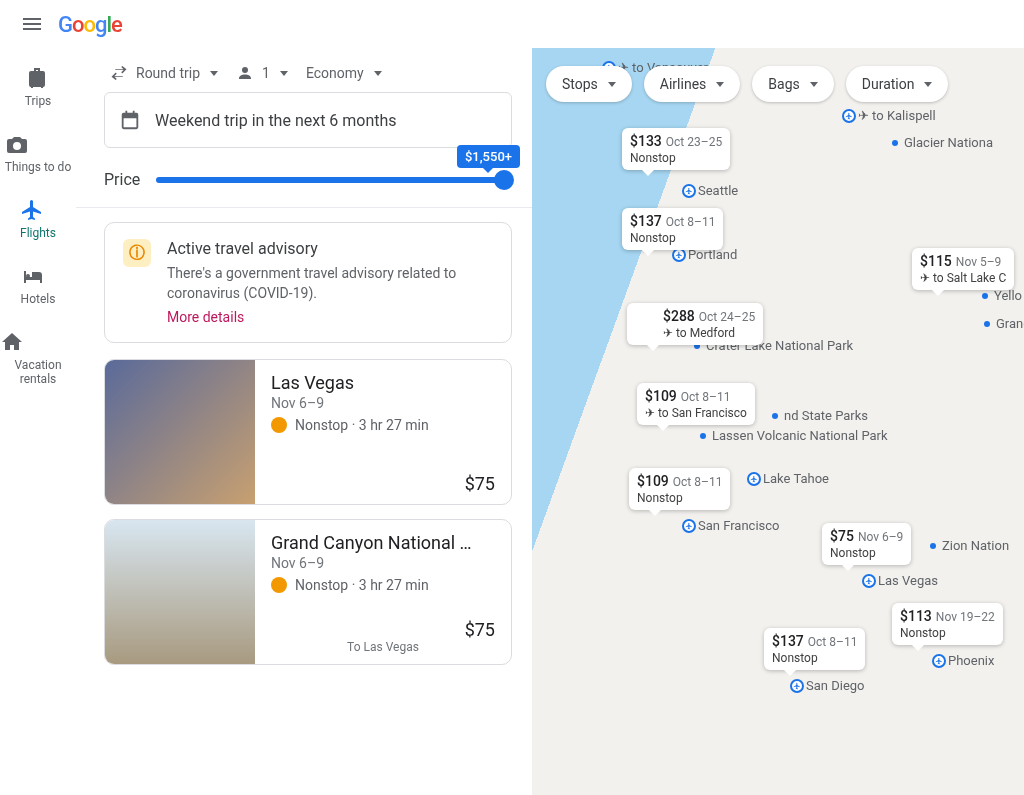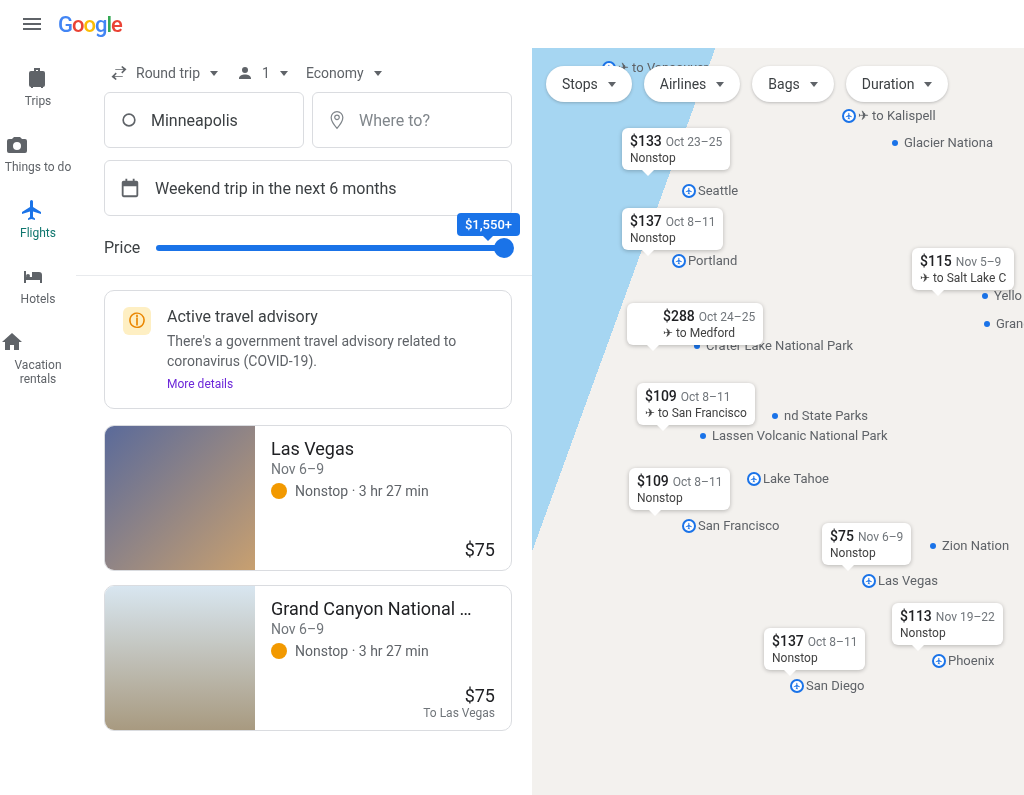--- a/index.html
+++ b/index.html
@@ -48,33 +48,33 @@
 .slider .badge { position: absolute; right: -8px; top: -32px; background: #1a73e8; color: #fff; font-size: 13px; font-weight: 500; padding: 4px 8px; border-radius: 4px; white-space: nowrap; }
 .slider .badge:after { content:''; position:absolute; left:50%; bottom:-5px; transform:translateX(-50%); border-left:5px solid transparent; border-right:5px solid transparent; border-top:5px solid #1a73e8;}
 
 hr.sep { border:none; border-top:1px solid #e8eaed; margin: 0 -20px 14px -28px; }
 
 
 .card { border: 1px solid #dadce0; border-radius: 10px; padding: 16px 18px; display: flex; gap: 16px; margin-bottom: 16px; }
 .card .warn { width: 28px; height: 28px; background: #feefc3; border-radius: 6px; display:flex; align-items:center; justify-content:center; color:#ea8600; font-weight:bold; flex-shrink:0;}
 .card .atitle { font-size: 16px; color: #3c4043; margin-bottom: 6px; }
 .card .abody { font-size: 14px; color: #5f6368; line-height: 1.4; }
-.card .alink { color: #6d28d9; font-size: 12px; display:inline-block; margin-top:6px; cursor:pointer; }
+.card .alink { color: #be185d; font-size: 14px; display:inline-block; margin-top:6px; cursor:pointer; }
 
 
 .result { display: flex; border: 1px solid #dadce0; border-radius: 10px; overflow: hidden; margin-bottom: 14px; height: 146px; }
 .result .thumb { width: 150px; background: linear-gradient(135deg,#5a6a9a,#c8a070); flex-shrink:0; position:relative;}
 .result.grand .thumb { background: linear-gradient(180deg,#d8e6f0,#a89a80);}
 .result .body { flex:1; padding: 12px 16px 10px 16px; display:flex; flex-direction:column; }
 .result .rtitle { font-size: 18px; color: #202124; margin-bottom: 2px; white-space:nowrap; overflow:hidden; text-overflow:ellipsis;}
 .result .rdates { font-size: 14px; color: #70757a; margin-bottom: 6px; }
 .result .rmeta { font-size: 14px; color: #5f6368; display:flex; gap:8px;}
 .result .airdot { width:16px; height:16px; border-radius:50%; background:#f29900; display:inline-block;}
 .result .rprice { margin-top:auto; text-align:right; font-size: 18px; color: #202124; }
-.result .rsub { text-align:right; font-size: 12px; color:#70757a; }
+.result .rsub { text-align:center; font-size: 12px; color:#70757a; }
 
 
 .map-filters { position: absolute; top: 18px; left: 14px; right: 14px; display: flex; gap: 12px; z-index: 5;}
 .map-filters .pill { background: #fff; border-radius: 20px; height: 36px; padding: 0 16px; display:flex; align-items:center; gap:8px; font-size:14px; color:#3c4043; box-shadow: 0 1px 3px rgba(60,64,67,0.3); cursor:pointer;}
 
 
 .marker { position:absolute; background:#fff; border-radius:6px; padding:4px 8px; box-shadow:0 1px 4px rgba(0,0,0,0.25); font-size:12px; line-height:1.3; z-index:2;}
 .marker .mp { color:#202124; font-weight:500; font-size:14px; display:inline;}
 .marker .md { color:#70757a; font-size:12px; display:inline; margin-left:4px;}
 .marker .mb { color:#404040; font-size:12px;}
@@ -146,34 +146,20 @@
           </svg>
         <span>1</span>
         <span class="chev"></span>
       </div>
       <div class="chip">
         <span>Economy</span>
         <span class="chev"></span>
       </div>
     </div>
 
-    <div class="loc-row">
-      <div class="field">
-        <span class="fi"><svg viewBox="0 0 24 24">
-              <circle cx="12" cy="12" r="7" fill="none" stroke="#5f6368" stroke-width="2"></circle>
-            </svg></span>
-        <span>Minneapolis</span>
-      </div>
-      <div class="field placeholder">
-        <span class="fi"><svg viewBox="0 0 24 24">
-              <path d="M12 2a7 7 0 00-7 7c0 5 7 13 7 13s7-8 7-13a7 7 0 00-7-7zm0 9.5A2.5 2.5 0 1112 6a2.5 2.5 0 010 5.5z" fill="none" stroke="#80868b" stroke-width="1.5"></path>
-            </svg></span>
-        <span>Where to?</span>
-      </div>
-    </div>
 
     <div class="date-field">
       <svg viewBox="0 0 24 24">
           <path d="M5 4h2V2h2v2h6V2h2v2h2a2 2 0 012 2v14a2 2 0 01-2 2H5a2 2 0 01-2-2V6a2 2 0 012-2zm0 6v10h14V10H5z"></path>
         </svg>
       <span>Weekend trip in the next 6 months</span>
     </div>
 
     <div class="price-row">
       <span>Price</span>
@@ -265,21 +251,21 @@
           <span>✈ to Vancouver</span>
         </div>
         <div class="citylabel" style="left: 150px; top: 135px;">
           <span class="dot">
             <svg viewBox="0 0 24 24">
               <path d="M21 16v-2l-8-5V3.5a1.5 1.5 0 00-3 0V9l-8 5v2l8-2.5V19l-2 1.5V22l3.5-1 3.5 1v-1.5L13 19v-5.5l8 2.5z"></path>
             </svg>
           </span>
           <span>Seattle</span>
         </div>
-        <div class="citylabel" style="left: 140px; top: 205px;">
+        <div class="citylabel" style="left: 140px; top: 199px;">
           <span class="dot">
             <svg viewBox="0 0 24 24">
               <path d="M21 16v-2l-8-5V3.5a1.5 1.5 0 00-3 0V9l-8 5v2l8-2.5V19l-2 1.5V22l3.5-1 3.5 1v-1.5L13 19v-5.5l8 2.5z"></path>
             </svg>
           </span>
           <span>Portland</span>
         </div>
         <div class="citylabel" style="left: 310px; top: 60px;">
           <span class="dot">
             <svg viewBox="0 0 24 24">

